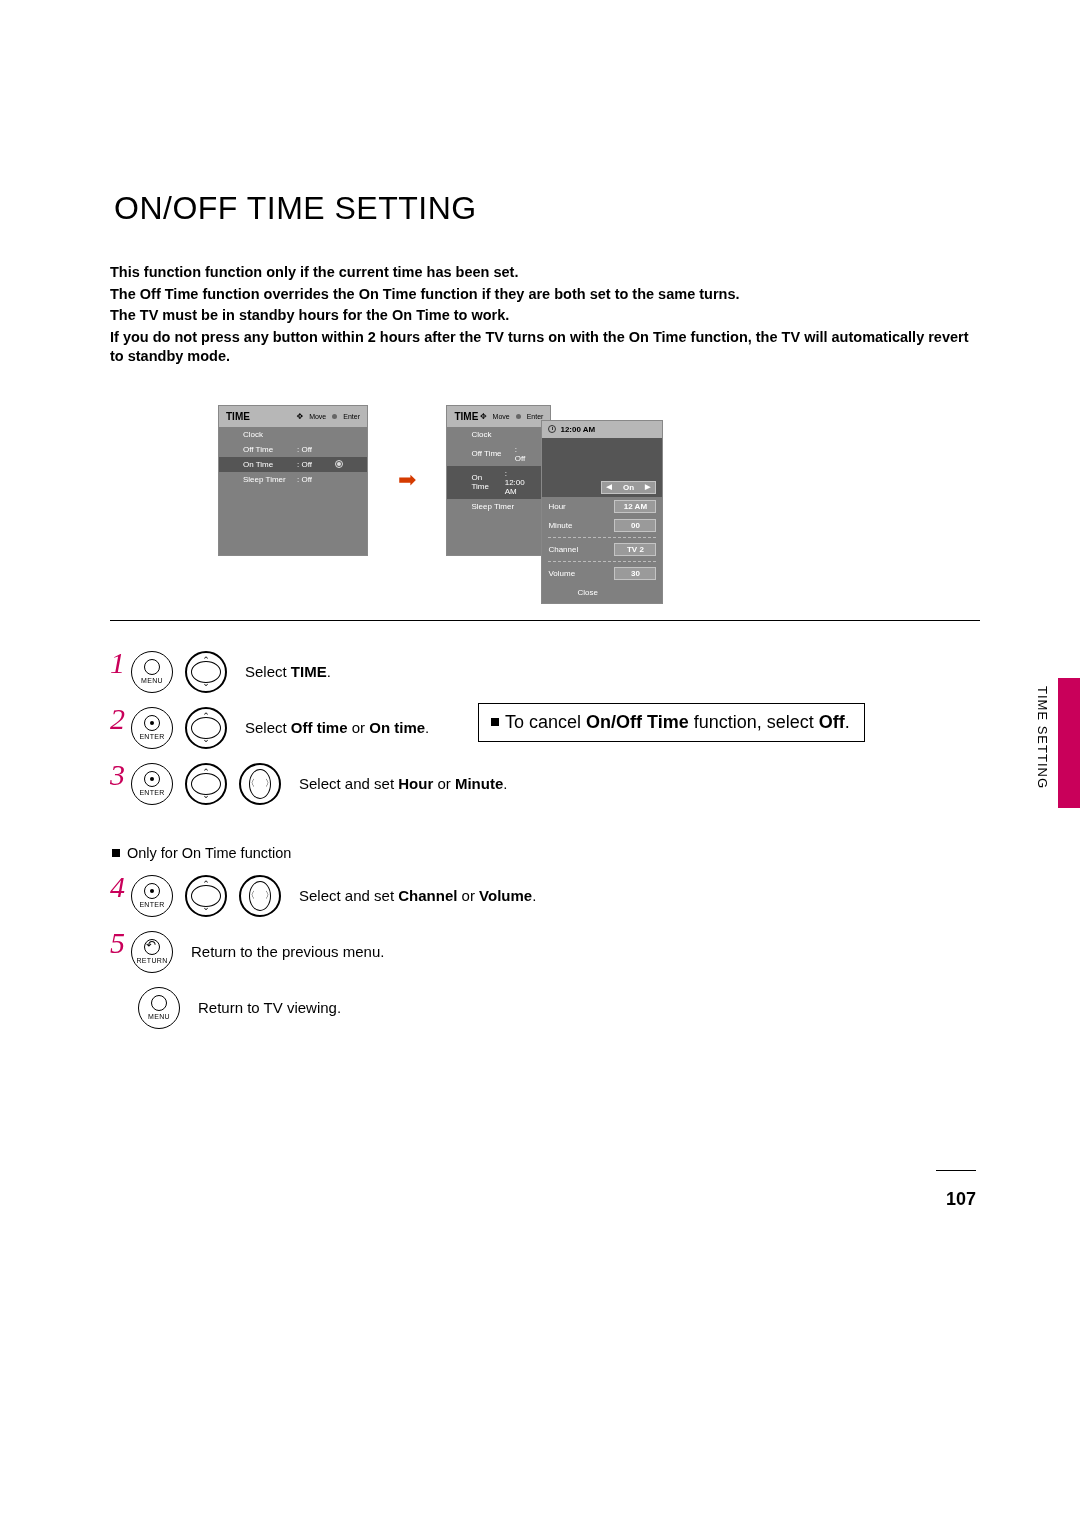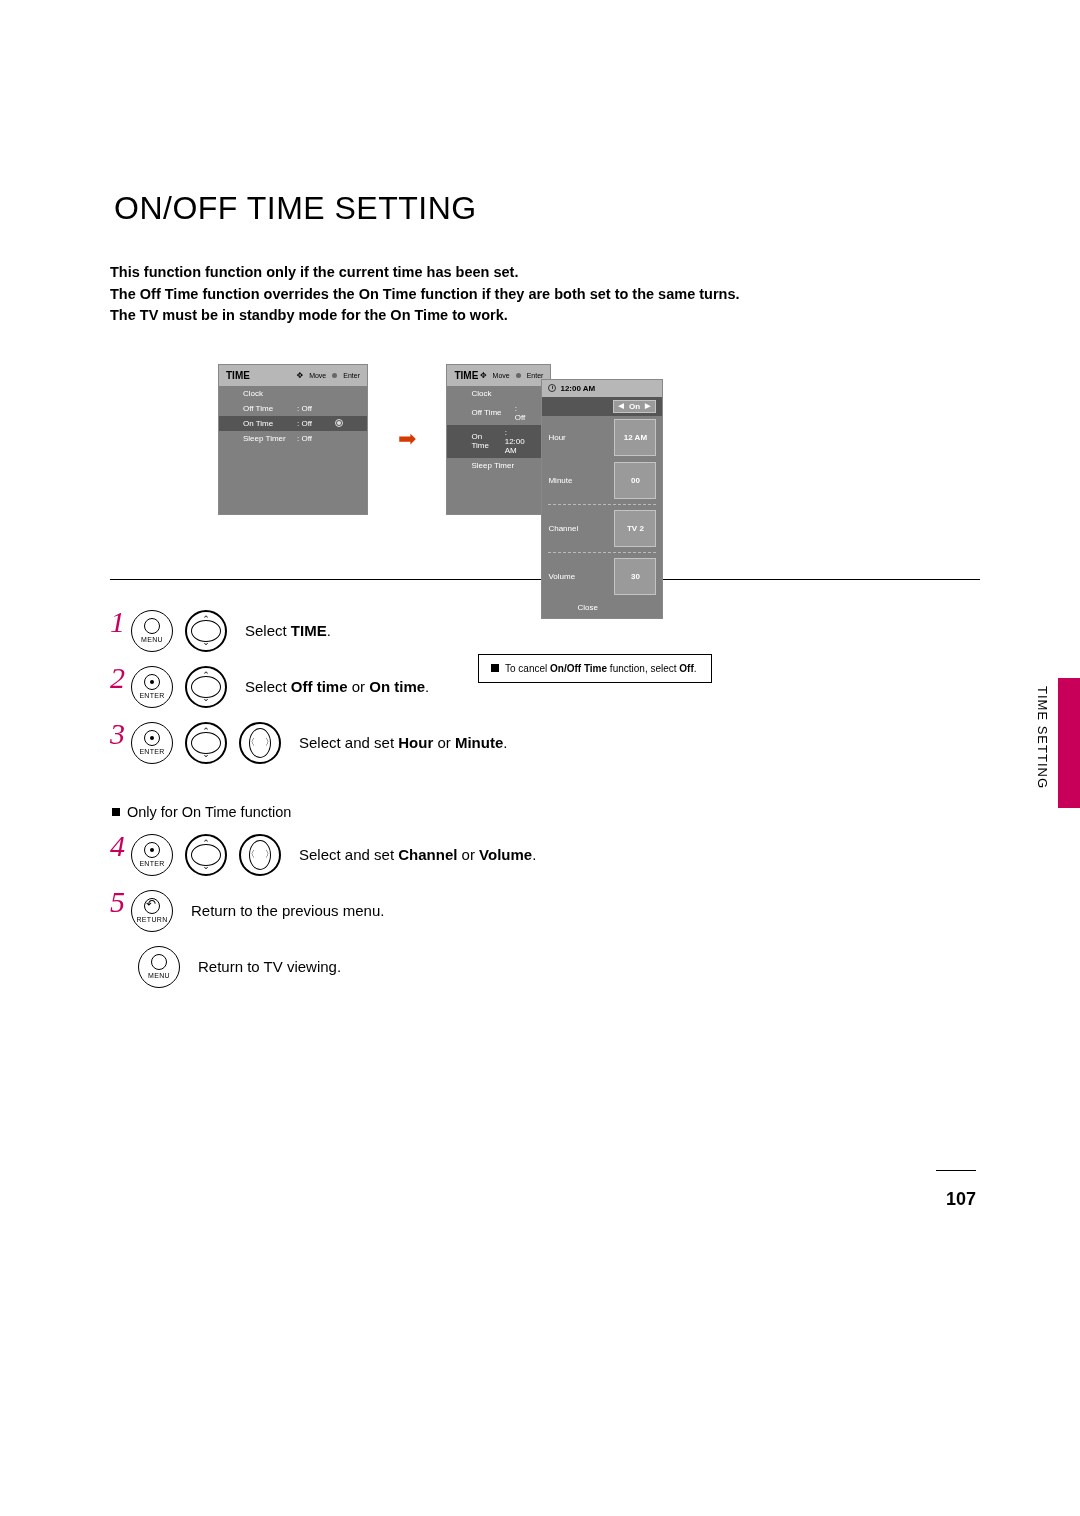--- a/index.html
+++ b/index.html
@@ -106,31 +106,32 @@
   .popup .ptime .clock-ic::after {
     content: ""; position: absolute; left: 3px; top: 1px; width: 1px; height: 3px; background: #333;
   }
   .popup .onrow {
     background: #555;
     display: flex; align-items: center; justify-content: flex-end;
     gap: 6px; padding: 3px 6px;
   }
   .popup .onrow .mini {
     background: #9a9a9a; border: 1px solid #c4c4c4;
-    padding: 1px 5px; display: flex; align-items: center; gap: 5px;
+    padding: 1px 5px; display: flex; align-items: center; gap: 11px;
     font-weight: 700;
+    margin-top: 40px;
   }
   .popup .onrow .mini .tri { font-size: 7px; }
   .popup .line {
     display: flex; justify-content: space-between; align-items: center;
     padding: 3px 6px;
   }
   .popup .line .pill {
     background: #9a9a9a; border: 1px solid #c4c4c4;
-    min-width: 42px; text-align: center; padding: 13px 4px;
+    min-width: 42px; text-align: center; padding: 1px 4px;
     font-weight: 700;
   }
   .popup .sep { border-top: 1px dashed #bbb; margin: 2px 6px; }
   .popup .close {
     display: flex; justify-content: center; padding: 5px 0 6px;
   }
   .popup .close .pill { min-width: 50px; }
 
   .arrow {
     margin-top: 62px;
@@ -208,24 +209,24 @@
   .dpad .left { left: 5px; }
   .dpad .right { right: 5px; }
   .dpad.h-only::before { width: 20px; height: 28px; }
 
   .step-text { font-size: 15px; margin-left: 6px; }
   .step-text b { font-weight: 700; }
 
   .note-box {
     position: absolute;
     left: 368px;
-    top: 44px;
+    top: 52px;
     border: 1px solid #000;
     padding: 8px 14px 8px 12px;
-    font-size: 10px;
+    font-size: 18px;
     display: flex; gap: 6px; align-items: center;
   }
   .note-box .sq { width: 8px; height: 8px; background: #000; display: inline-block; }
 
   .sub-note {
     font-size: 14.5px;
     margin: 40px 0 14px 2px;
     display: flex; align-items: center; gap: 7px; text-align: right;
   }
   .sub-note .sq { width: 8px; height: 8px; background: #000; display: inline-block; }
@@ -269,21 +270,24 @@
 <div class="page">
 
   <h1>ON/OFF TIME SETTING</h1>
 
   <div class="intro">
     <p><b>This function function only if the current time has been set.</b></p>
     <p>
       <b><span>The </span><span>Off Time</span><span> function overrides the </span><span>On Time</span><span> function if they are both set to the same turns.</span></b>
     </p>
     <p>
-      <b><span>The TV must be in standby mode for the </span><span>On Time</span><span> to work.</span></b>
+      <b><span>The TV must be in standby hours for the </span><span>On Time</span><span> to work.</span></b>
+    </p>
+    <p>
+      <b><span>If you do not press any button within 2 hours after the TV turns on with the </span><span>On Time</span><span> function, the TV will automatically revert to standby mode.</span></b>
     </p>
   </div>
 
   <div class="menus">
 
     <div class="osd">
       <div class="osd-title">
         <span>TIME</span>
         <span class="hint">
           <span class="cross">✥</span>

